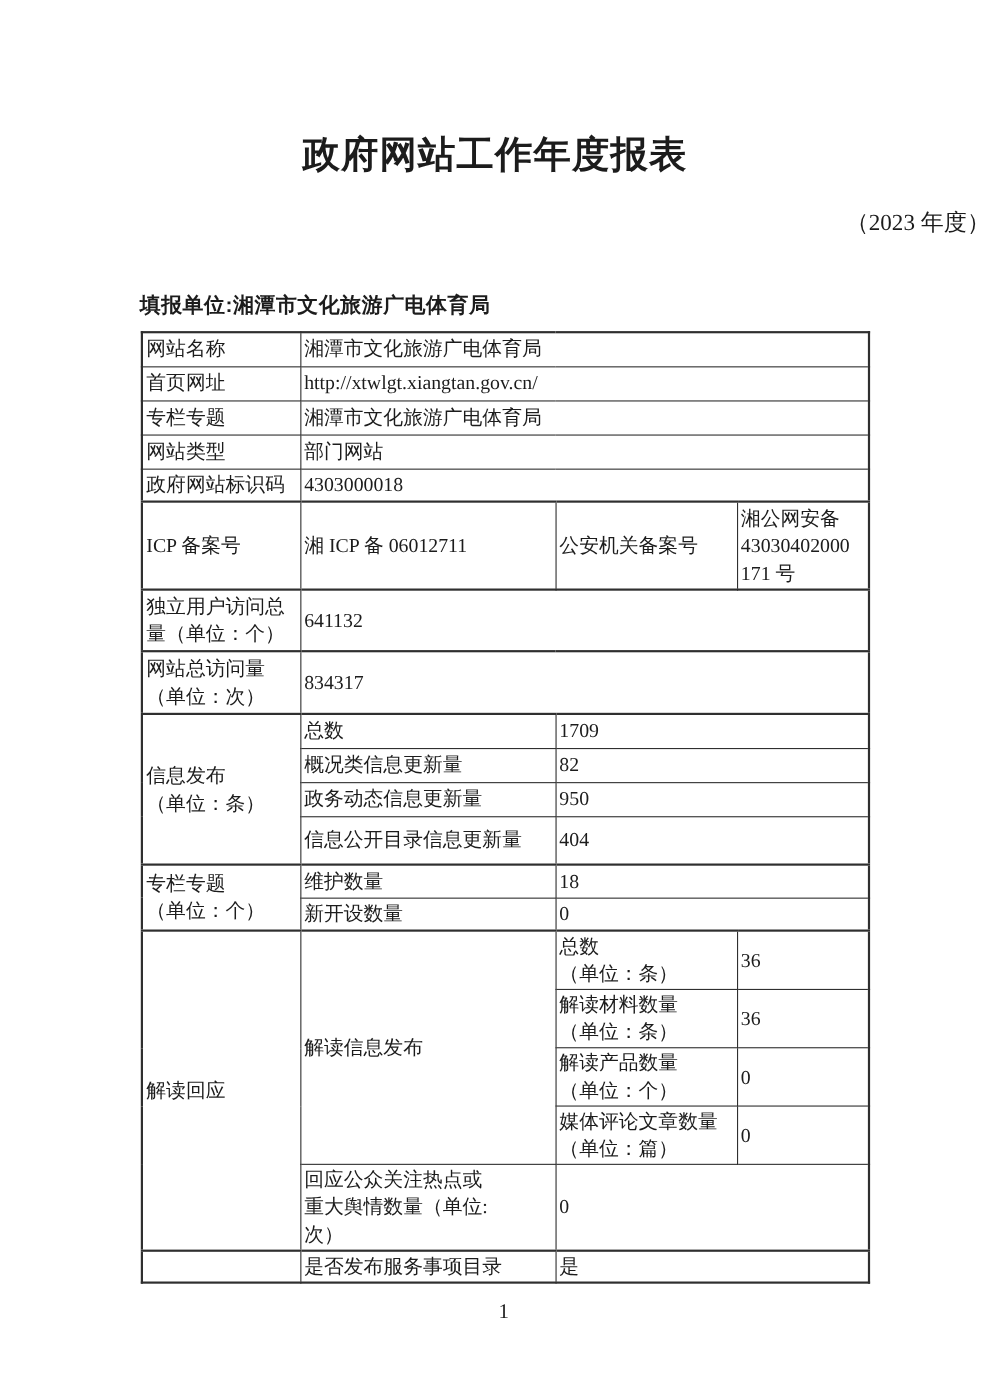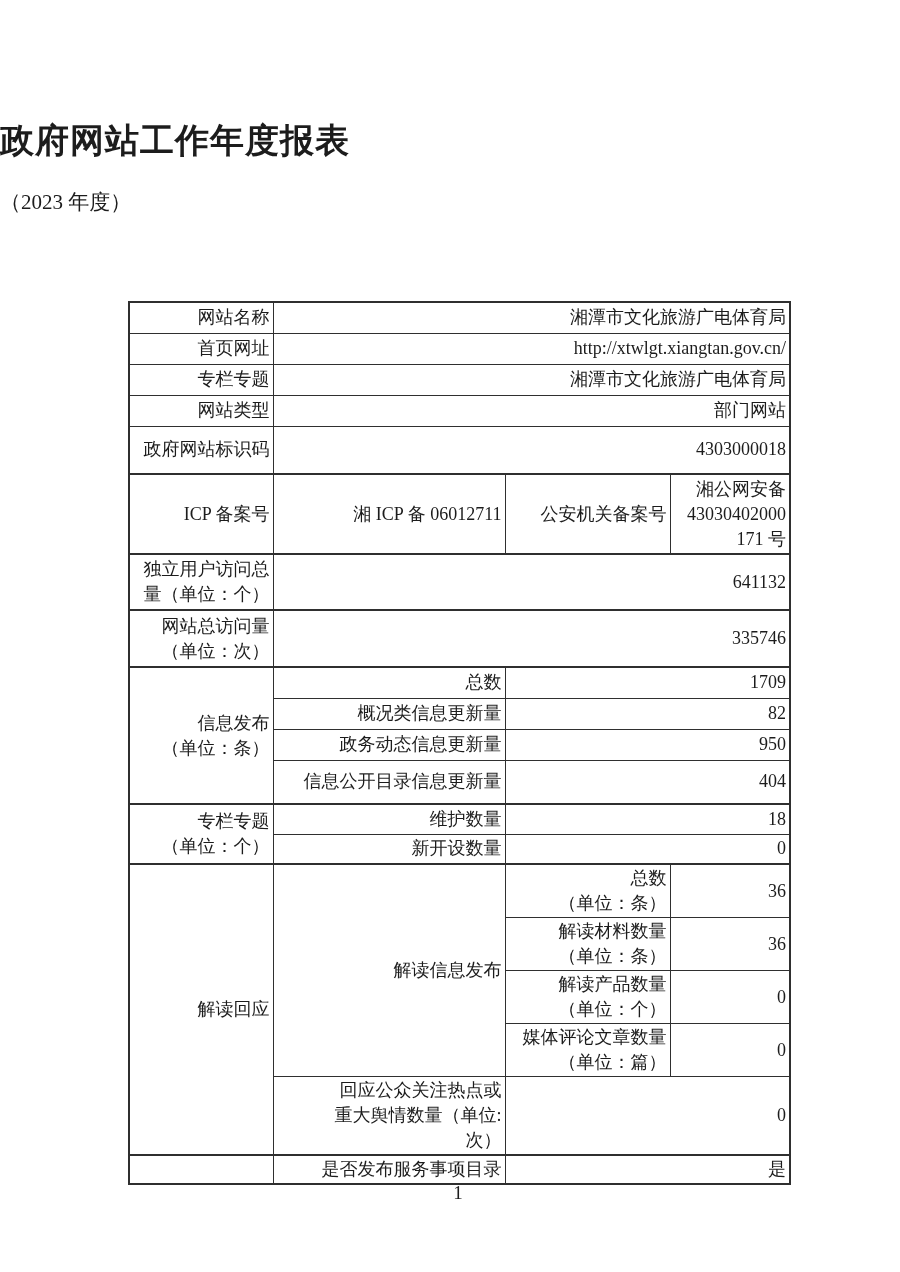--- a/index.html
+++ b/index.html
@@ -12,33 +12,33 @@
     background: #ffffff;
     font-family: "Liberation Serif", "DejaVu Serif", serif;
     color: #1c1c1c;
     overflow: hidden;
   }
   .title {
     position: absolute;
     top: 118px;
     left: 0;
     width: 900px;
-    text-align: left;
+    text-align: center;
     font-family: "Liberation Sans", "DejaVu Sans", sans-serif;
     font-weight: bold;
     font-size: 34px;
     letter-spacing: 1px;
     margin: 0;
   }
   .subtitle {
     position: absolute;
     top: 188px;
     left: 0;
     width: 900px;
-    text-align: left;
+    text-align: right;
     font-size: 21px;
   }
   .reporting-unit {
     position: absolute;
     top: 265px;
     left: 127px;
     font-family: "Liberation Sans", "DejaVu Sans", sans-serif;
     font-weight: bold;
     font-size: 19px;
     letter-spacing: 0.5px;
@@ -47,21 +47,21 @@
     position: absolute;
     top: 301px;
     left: 128px;
     width: 661px;
     table-layout: fixed;
     border-collapse: collapse;
     border: 2px solid #2f2f2f;
   }
   table.report td {
     border: 1px solid #2f2f2f;
-    text-align: right;
+    text-align: left;
     vertical-align: middle;
     font-size: 18px;
     line-height: 25px;
     white-space: pre-line;
     padding: 1px 3px;
     overflow: hidden;
   }
   tr.sec td { border-top-width: 2px; }
   .page-number {
     position: absolute;
@@ -74,20 +74,21 @@
 </style>
 </head>
 <body>
 
 <div class="page">
 
   <h1 class="title">政府网站工作年度报表</h1>
 
   <div class="subtitle">（2023 年度）</div>
 
+  <div class="reporting-unit"><span>填报单位:</span><span>湘潭市文化旅游广电体育局</span></div>
 
   <table class="report">
     <colgroup>
       <col style="width:144px">
       <col style="width:232px">
       <col style="width:165px">
       <col style="width:120px">
     </colgroup>
 
     <tbody>
@@ -100,21 +101,21 @@
       <td colspan="3">http://xtwlgt.xiangtan.gov.cn/</td>
     </tr>
     <tr style="height:31px">
       <td>专栏专题</td>
       <td colspan="3">湘潭市文化旅游广电体育局</td>
     </tr>
     <tr style="height:31px">
       <td>网站类型</td>
       <td colspan="3">部门网站</td>
     </tr>
-    <tr style="height:48px">
+    <tr style="height:30px">
       <td>政府网站标识码</td>
       <td colspan="3">4303000018</td>
     </tr>
 
     <tr class="sec" style="height:80px">
       <td>ICP 备案号</td>
       <td>湘 ICP 备 06012711</td>
       <td>公安机关备案号</td>
       <td>湘公网安备
 43030402000
@@ -122,21 +123,21 @@
     </tr>
 
     <tr class="sec" style="height:56px">
       <td>独立用户访问总
 量（单位：个）</td>
       <td colspan="3">641132</td>
     </tr>
     <tr class="sec" style="height:57px">
       <td>网站总访问量
 （单位：次）</td>
-      <td colspan="3">335746</td>
+      <td colspan="3">834317</td>
     </tr>
 
     <tr class="sec" style="height:31px">
       <td rowspan="4">信息发布
 （单位：条）</td>
       <td>总数</td>
       <td colspan="2">1709</td>
     </tr>
     <tr style="height:31px">
       <td>概况类信息更新量</td>

